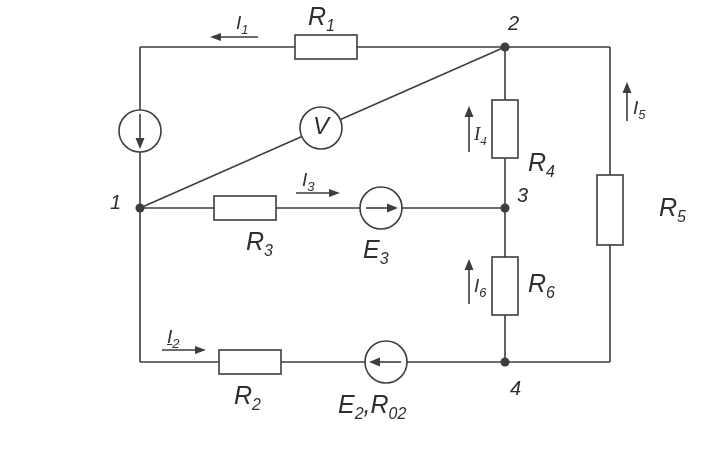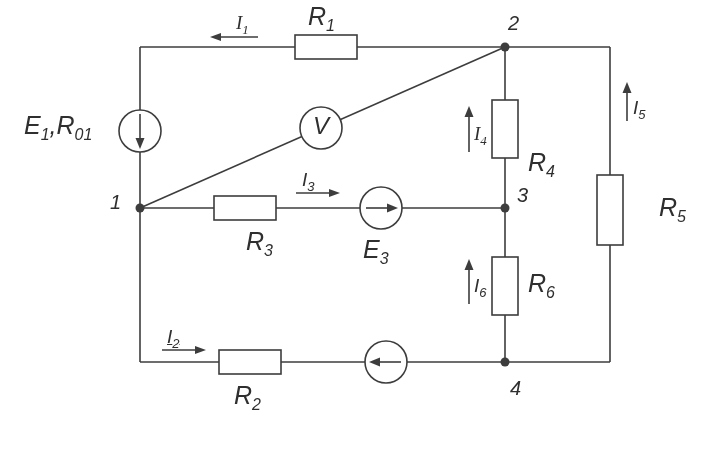--- a/index.html
+++ b/index.html
@@ -87,30 +87,30 @@
       <line class="arrow-line" x1="627" y1="121" x2="627" y2="91"></line>
       <polygon class="arrow-head" points="627,82 622.5,93 631.5,93"></polygon>
     </g>
     <g>
       <line class="arrow-line" x1="469" y1="304" x2="469" y2="268"></line>
       <polygon class="arrow-head" points="469,259 464.5,270 473.5,270"></polygon>
     </g>
   </svg>
 
   <div class="lbl big" style="left:308px; top:3px;"><span>R</span><sub>1</sub></div>
-  <div class="lbl big" style="left:24px; top:112px;"><span>E</span><sub>1</sub><span>,</span><span>R</span><sub>01</sub></div>
   <div class="lbl big vlabel" style="left:300px; top:113px; font-size:24px;"><span>V</span></div>
   <div class="lbl big" style="left:229px; top:228px;margin-left:17px;"><span>R</span><sub>3</sub></div>
   <div class="lbl big" style="left:363px; top:236px;"><span>E</span><sub>3</sub></div>
   <div class="lbl big" style="left:528px; top:113px;margin-top:36px;"><span>R</span><sub>4</sub></div>
   <div class="lbl big" style="left:659px; top:194px;"><span>R</span><sub>5</sub></div>
   <div class="lbl big" style="left:528px; top:270px;"><span>R</span><sub>6</sub></div>
   <div class="lbl big" style="left:234px; top:382px;"><span>R</span><sub>2</sub></div>
+  <div class="lbl big" style="left:338px; top:391px;"><span>E</span><sub>2</sub><span>,</span><span>R</span><sub>02</sub></div>
 
-  <div class="lbl cur" style="left:236px; top:13px;font-family:Liberation Serif, serif;"><span>I</span><sub>1</sub></div>
+  <div class="lbl cur" style="left:236px; top:13px;"><span>I</span><sub>1</sub></div>
   <div class="lbl cur" style="left:167px; top:327px;text-decoration:underline;"><span>I</span><sub>2</sub></div>
   <div class="lbl cur" style="left:302px; top:170px;"><span>I</span><sub>3</sub></div>
   <div class="lbl cur" style="left:474px; top:124px;font-family:Liberation Serif, serif;"><span>I</span><sub>4</sub></div>
   <div class="lbl cur" style="left:633px; top:98px;"><span>I</span><sub>5</sub></div>
   <div class="lbl cur" style="left:474px; top:276px;"><span>I</span><sub>6</sub></div>
 
   <div class="lbl node" style="left:110px; top:191px;"><span>1</span></div>
   <div class="lbl node" style="left:508px; top:12px;"><span>2</span></div>
   <div class="lbl node" style="left:517px; top:184px;"><span>3</span></div>
   <div class="lbl node" style="left:510px; top:377px;"><span>4</span></div>

